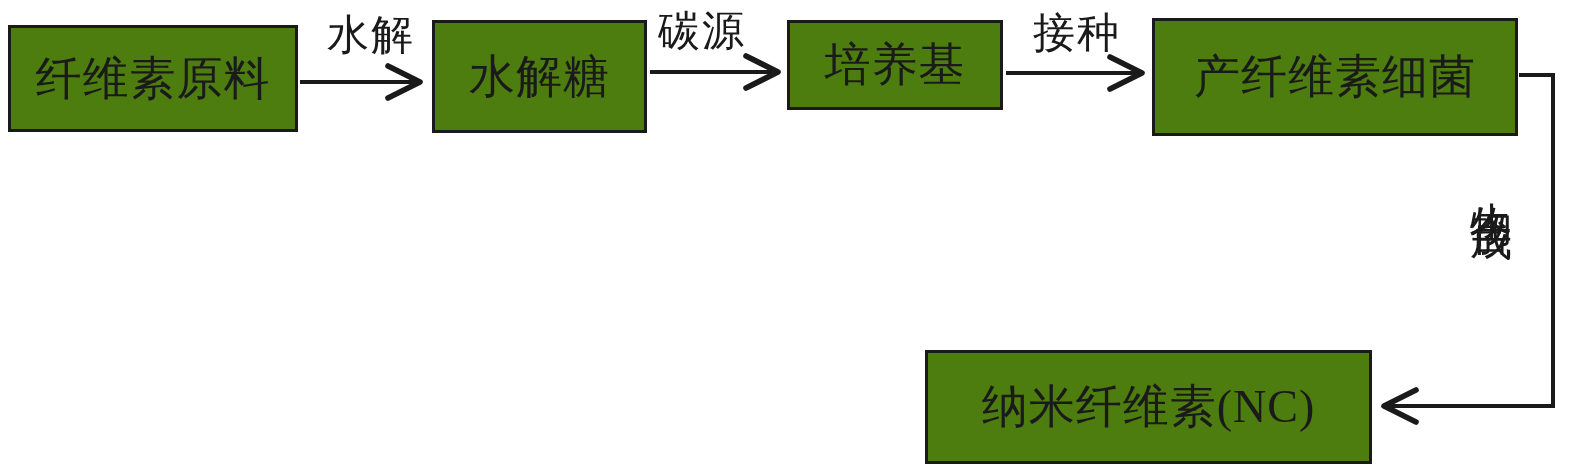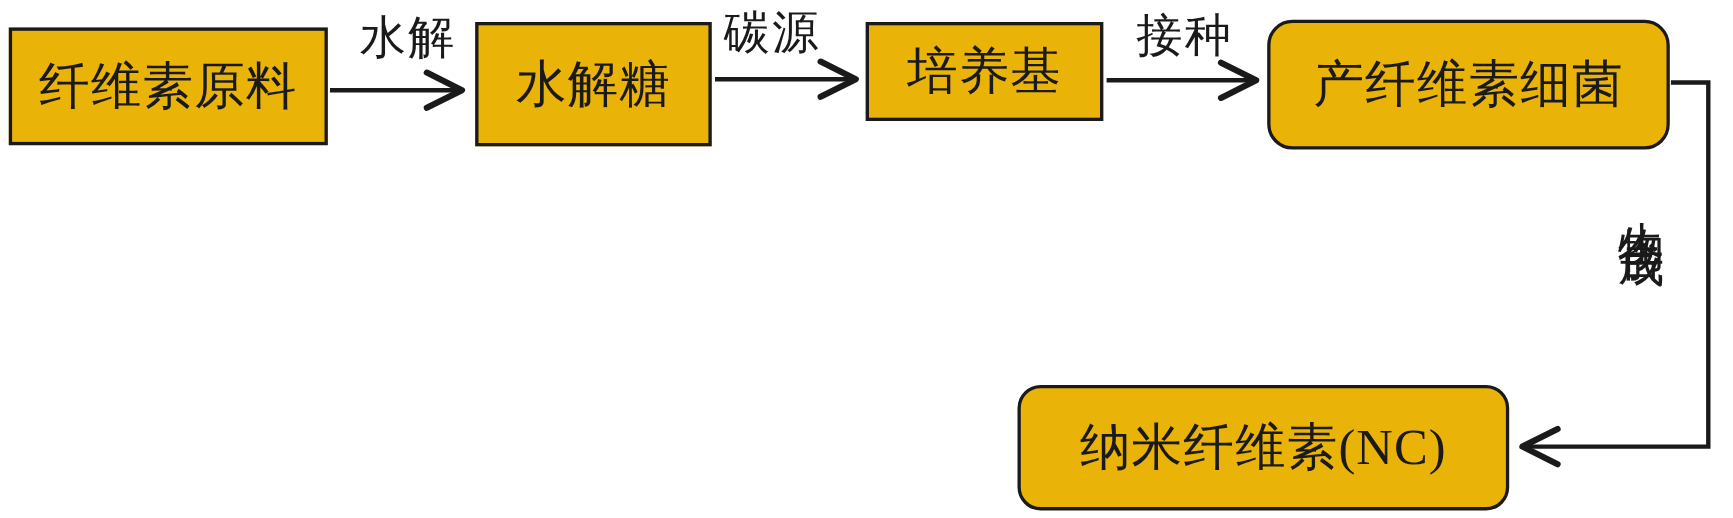--- a/index.html
+++ b/index.html
@@ -20,34 +20,34 @@
     position: absolute;
     left: 0;
     top: 0;
     width: 1575px;
     height: 471px;
   }
   .node {
     position: absolute;
     box-sizing: border-box;
     border: 3px solid #1a1a1a;
-    background: #eab308;
+    background: #4d7c0f;
     display: flex;
     align-items: center;
     justify-content: center;
     font-size: 46px;
     line-height: 1;
     white-space: nowrap;
     letter-spacing: 1px;
   }
   .node-1 { left: 8px;    top: 25px;  width: 290px; height: 107px; }
   .node-2 { left: 432px;  top: 20px;  width: 215px; height: 113px; }
   .node-3 { left: 787px;  top: 20px;  width: 216px; height: 90px; }
-  .node-4 { left: 1152px; top: 18px;  width: 366px; height: 118px; border-radius: 23px; }
-  .node-5 { left: 925px;  top: 350px; width: 447px; height: 114px; border-radius: 21px; }
+  .node-4 { left: 1152px; top: 18px;  width: 366px; height: 118px; }
+  .node-5 { left: 925px;  top: 350px; width: 447px; height: 114px; }
   .edge-label {
     position: absolute;
     font-size: 42px;
     line-height: 1;
     white-space: nowrap;
     letter-spacing: 2px;
   }
   .edge-label-1 { left: 312px;  top: 14px; width: 118px; text-align: center; }
   .edge-label-2 { left: 658px;  top: 10px; width: 118px; text-align: left; }
   .edge-label-3 { left: 1018px; top: 12px; width: 118px; text-align: center; }

